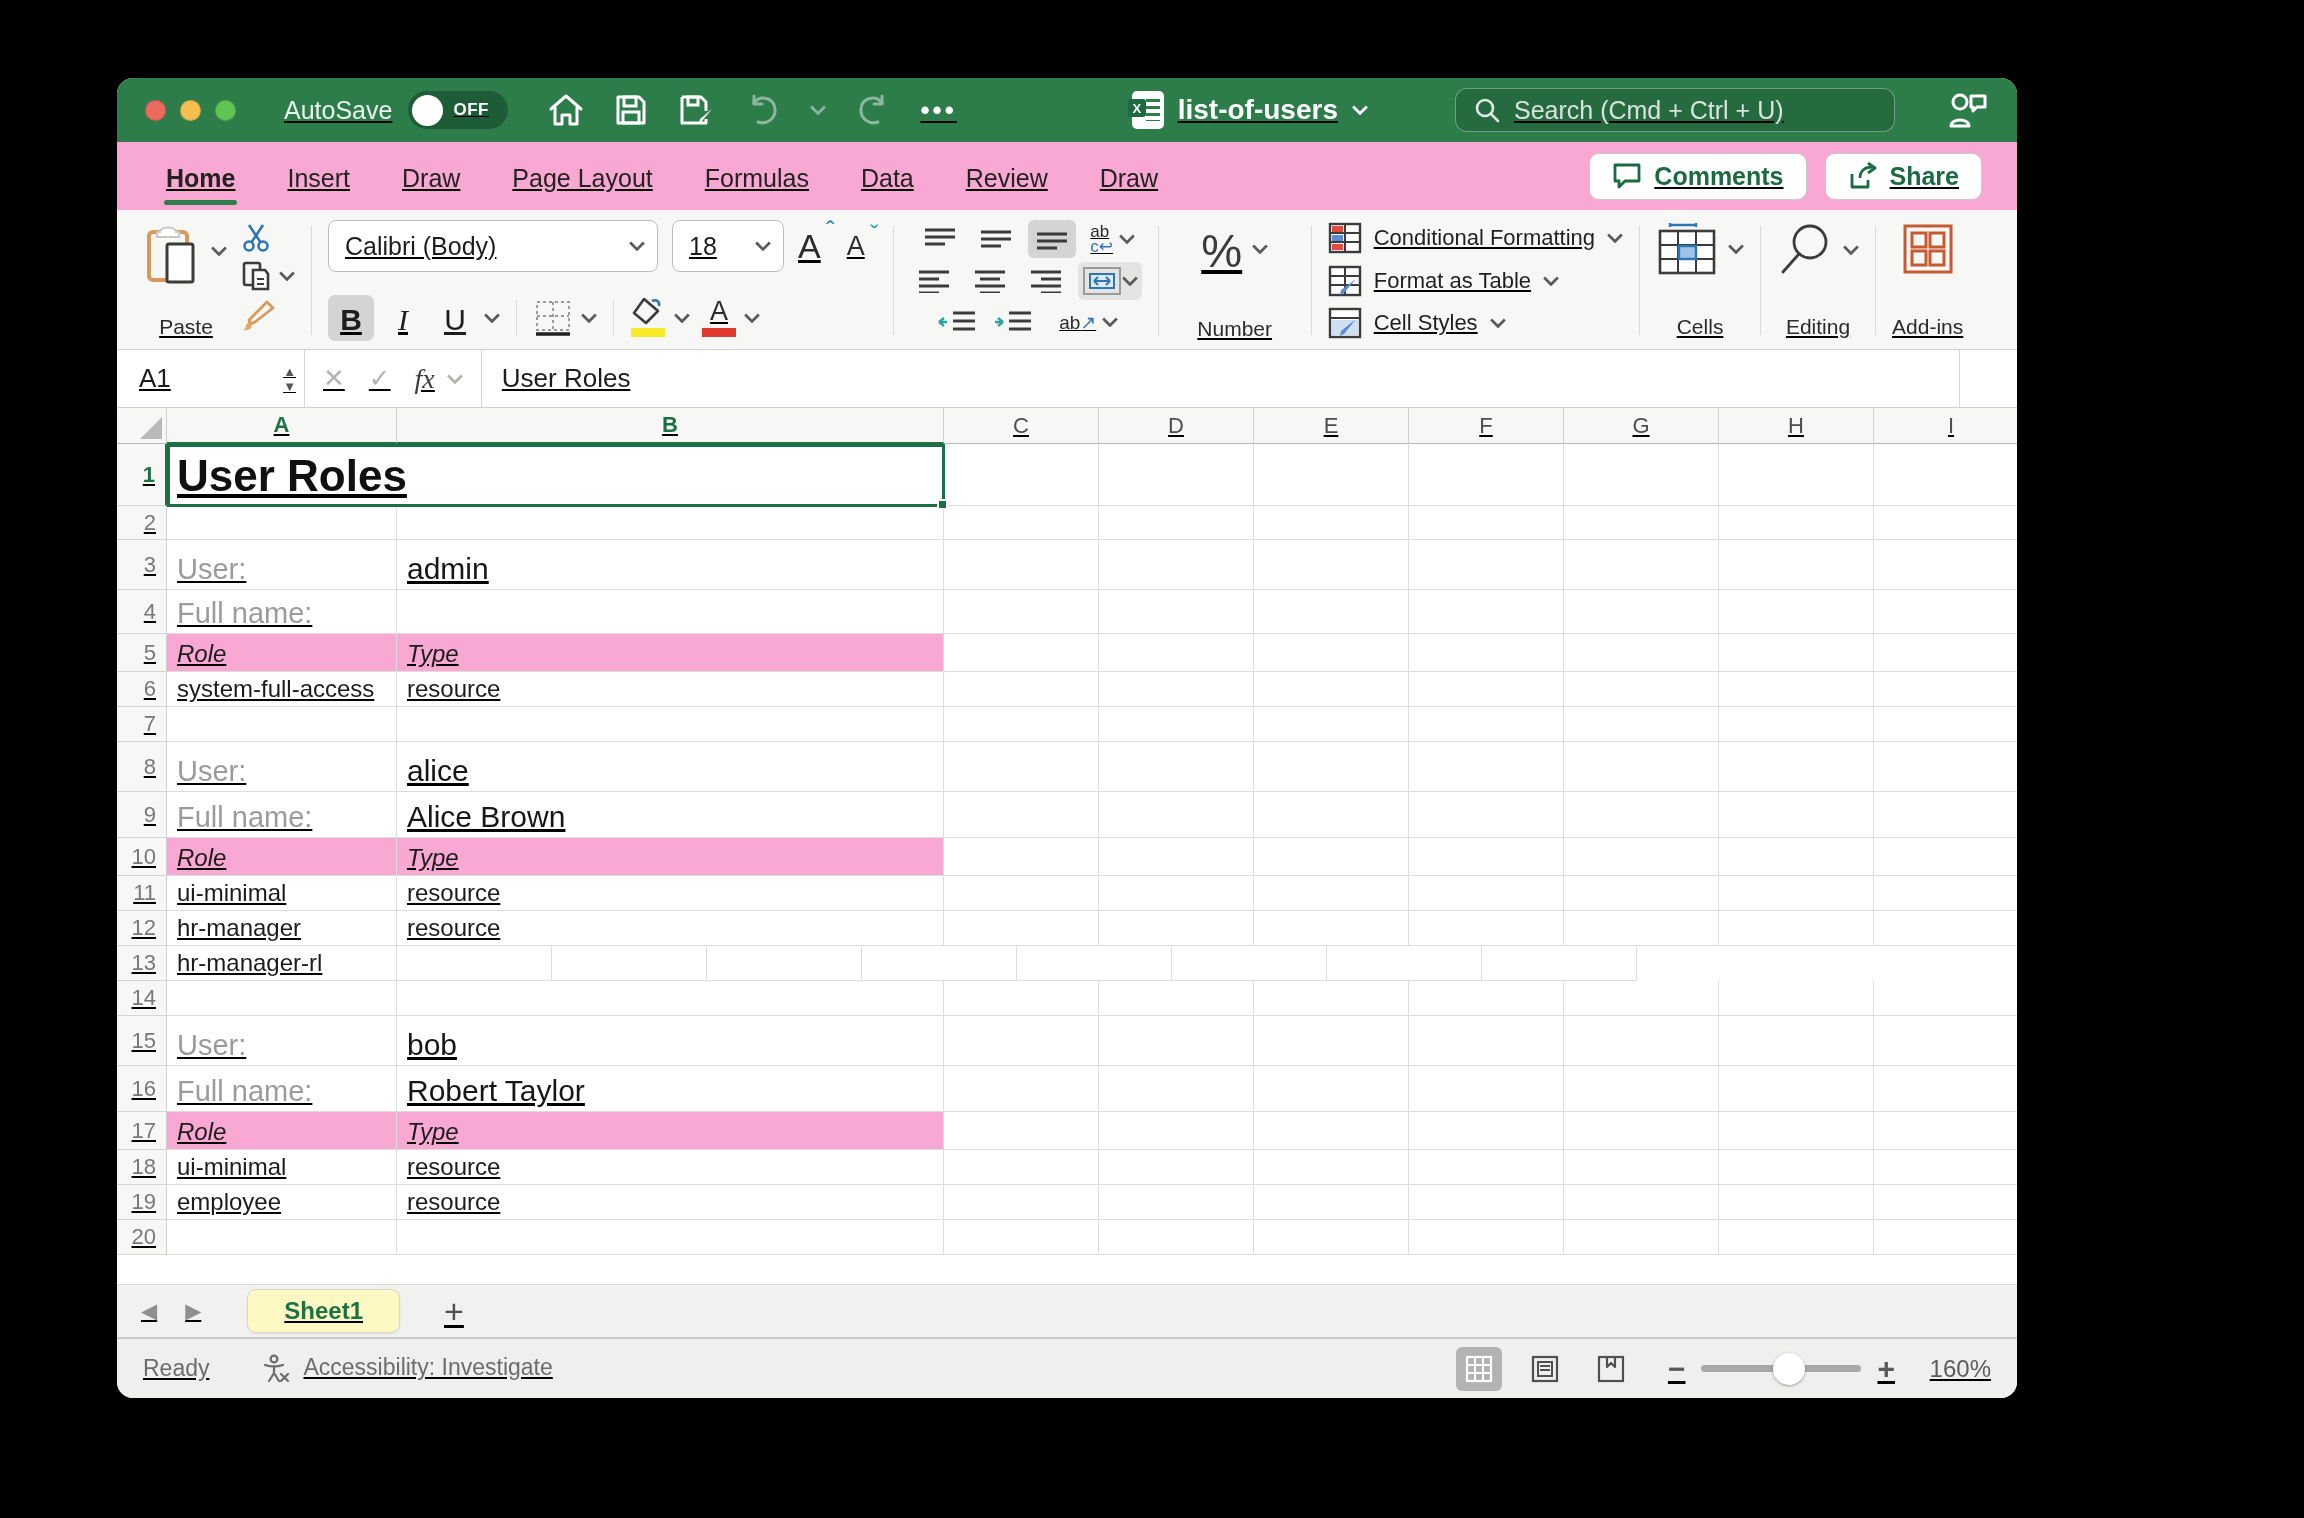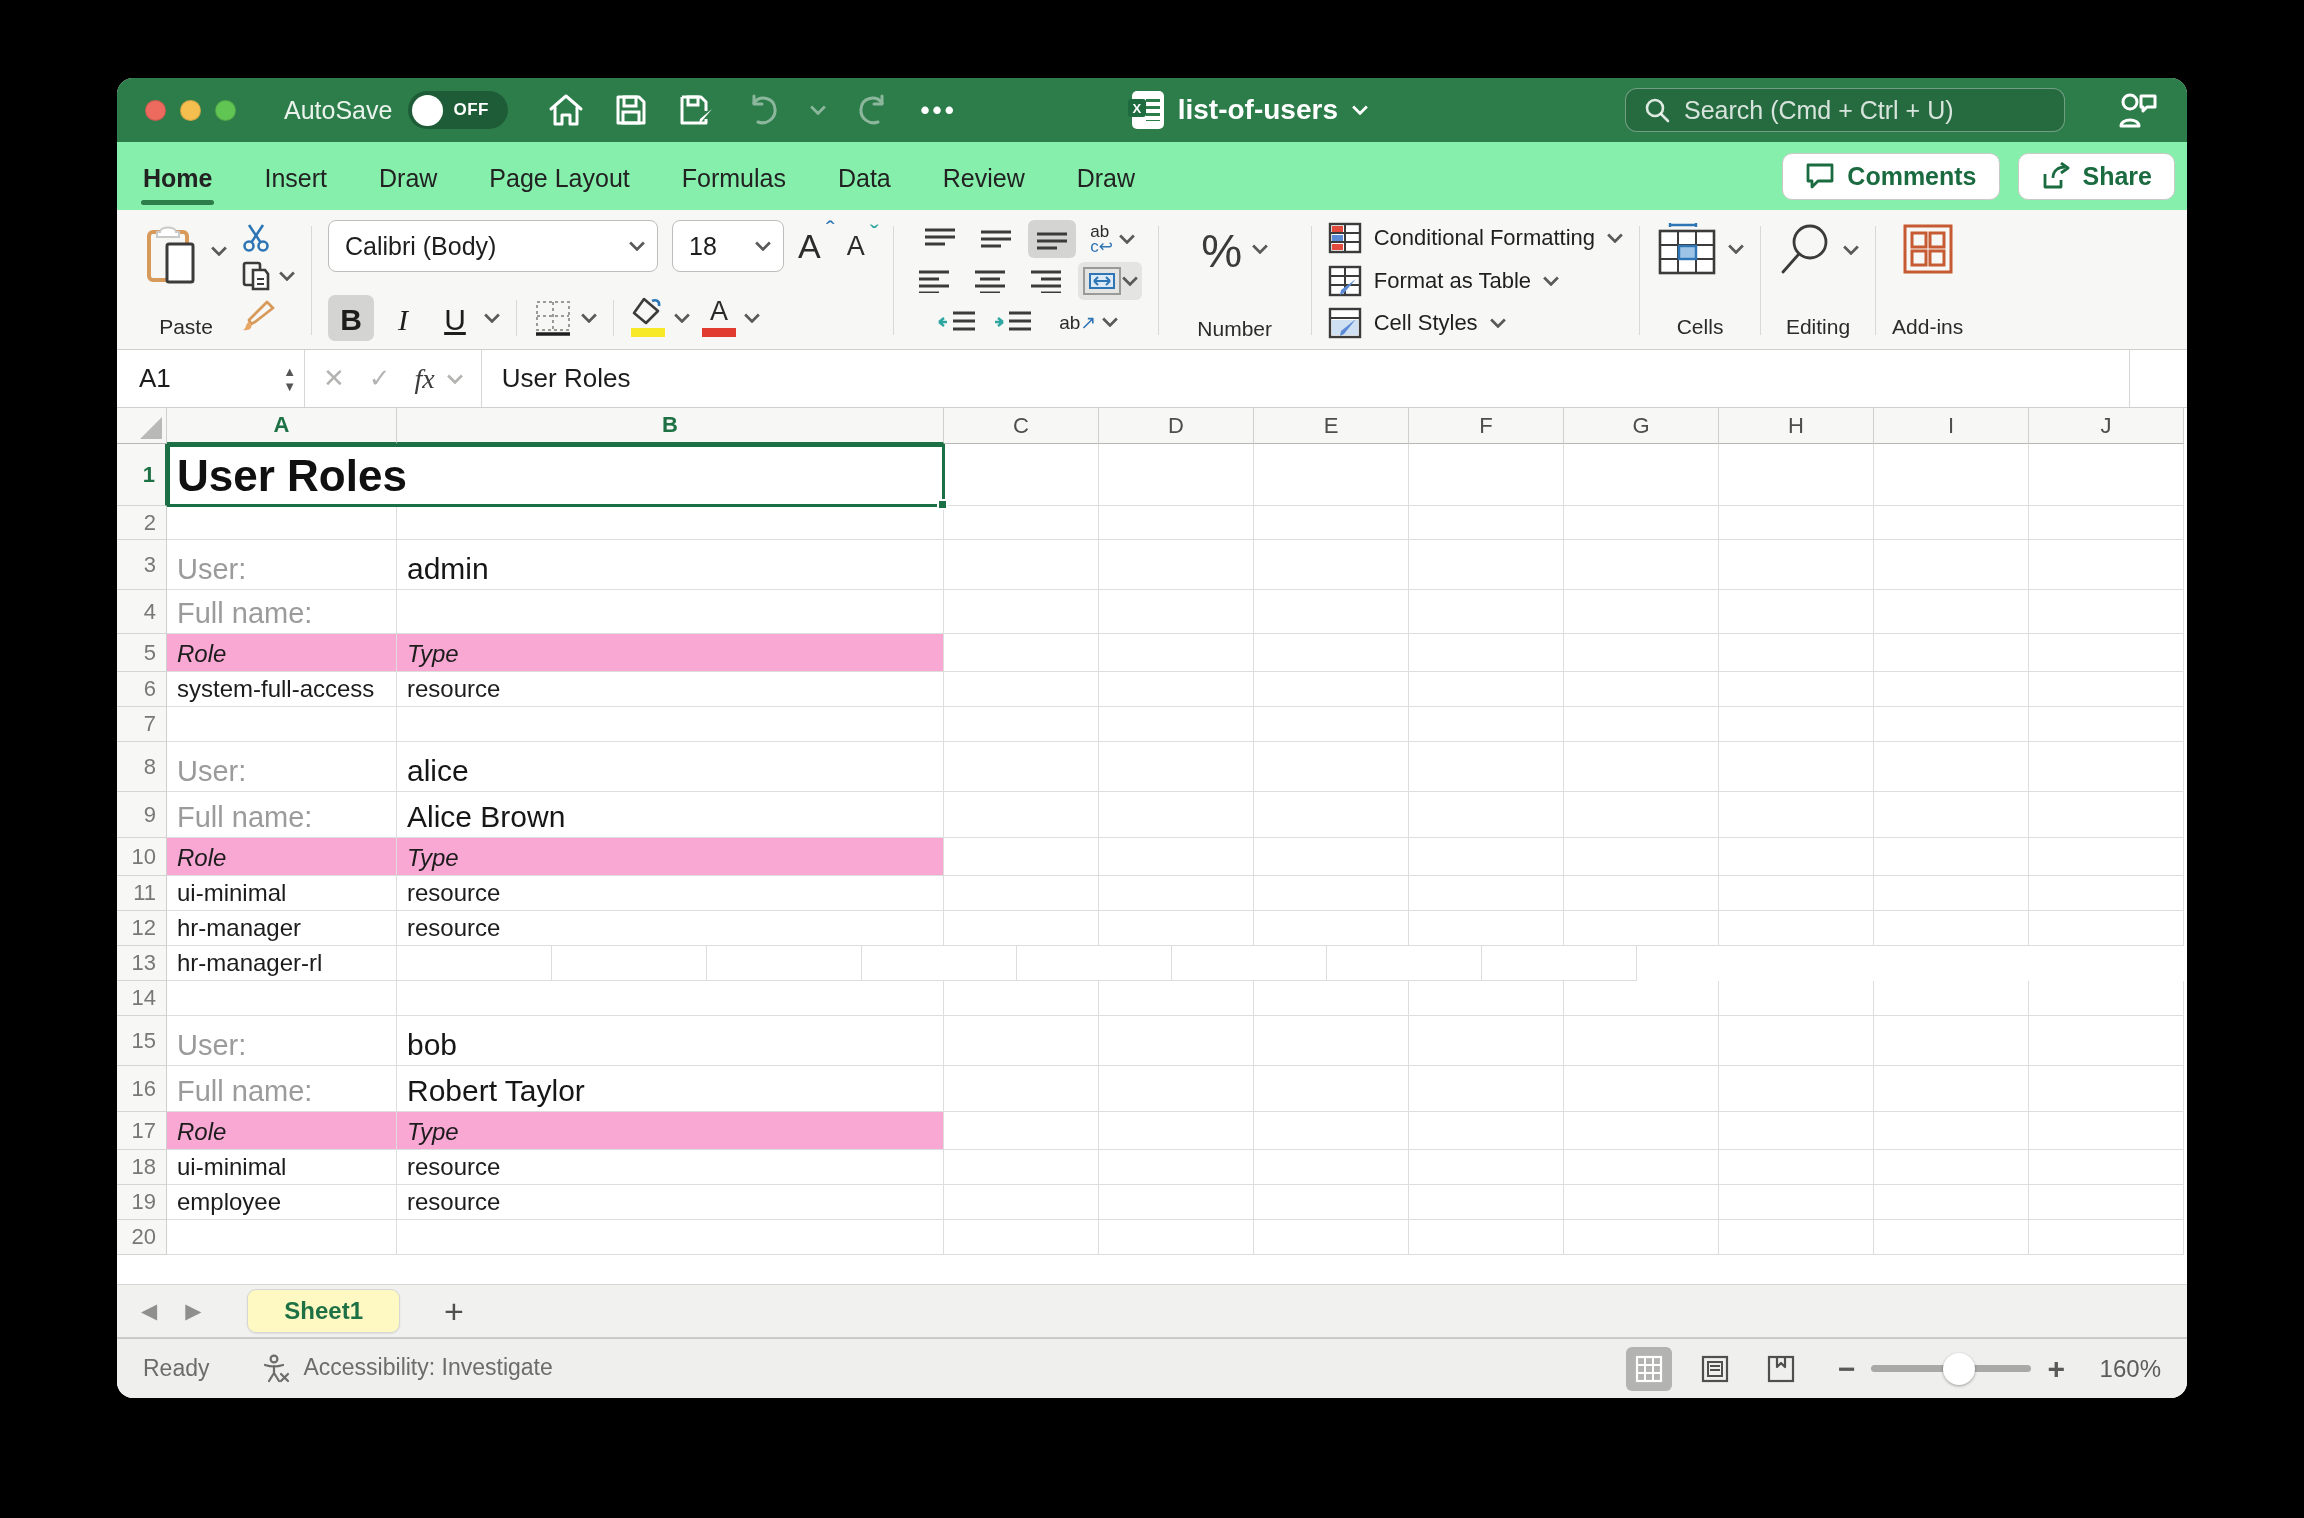--- a/index.html
+++ b/index.html
@@ -1,18 +1,18 @@
 <!DOCTYPE html>
 <html><head>
 <meta charset="utf-8">
 <style>
   * { margin:0; padding:0; box-sizing:border-box; }
   html,body { width:2304px; height:1518px; background:#000; font-family:"Liberation Sans", sans-serif; overflow:hidden; }
-  .window { position:absolute; left:117px; top:78px; width:2070px; height:1320px; border-radius:16px; overflow:hidden;
-            display:flex; flex-direction:column; background:#f6f6f4; box-shadow:0 20px 60px rgba(0,0,0,.6); }
+  .window { position:absolute; left:117px; top:78px; width:1900px; height:1320px; border-radius:16px; overflow:hidden;
+            display:flex; flex-direction:column; background:#f6f6f4; box-shadow:0 20px 60px rgba(0,0,0,.6);text-decoration:underline; }
 
   
   .titlebar { height:64px; background:#2d7d4b; display:flex; align-items:center; padding:0 28px; flex:0 0 auto; color:#fff; }
   .lights { display:flex; gap:14px; margin-right:48px; }
   .light { width:21px; height:21px; border-radius:50%; box-shadow:inset 0 0 0 1px rgba(0,0,0,.15); }
   .autosave { font-size:25px; font-weight:500; color:#eaf3ec; margin-right:16px; }
   .toggle { width:100px; height:38px; border-radius:20px; background:#1e5c37; display:flex; align-items:center; padding:0 10px 0 4px; gap:10px; }
   .knob { width:31px; height:31px; border-radius:50%; background:#fff; }
   .toggle span { font-size:17px; font-weight:700; color:#fff; letter-spacing:.5px; }
   .tb-icons { display:flex; align-items:center; gap:30px; margin-left:40px; }
@@ -23,21 +23,21 @@
   .doc-badge { width:32px; height:38px; background:#fff; border-radius:5px; position:relative; display:flex; align-items:center; justify-content:center; }
   .doc-badge .xbox { position:absolute; left:-4px; top:8px; width:18px; height:18px; background:#1e6b40; border-radius:3px; color:#fff; font-size:13px; font-weight:700; display:flex; align-items:center; justify-content:center; }
   .doc-badge .sheetlines { width:14px; height:22px; margin-left:10px; background:repeating-linear-gradient(#2d7d4b 0 3px, transparent 3px 7px); }
   .doc-title { font-size:28px; font-weight:700; color:#fff; }
   .search-pill { margin-left:auto; width:440px; height:44px; border-radius:12px; background:rgba(0,0,0,.14); border:1.5px solid rgba(255,255,255,.35);
                  display:flex; align-items:center; gap:14px; padding:0 18px; }
   .search-pill .ph { font-size:25px; color:rgba(255,255,255,.82); font-weight:500; }
   .presence { margin-left:52px; }
 
   
-  .tabrow { height:68px; background:#86efac; display:flex; align-items:center; padding:0 12px; flex:0 0 auto; }
+  .tabrow { height:68px; background:#f9a8d4; display:flex; align-items:center; padding:0 35px; flex:0 0 auto; }
   .tabs { display:flex; gap:48px; padding-left:12px; }
   .tab { font-size:25px; color:#222; padding:14px 2px 10px; position:relative; cursor:default; }
   .tab.active { font-weight:700; }
   .tab.active::after { content:""; position:absolute; left:0; right:0; bottom:-2px; height:5px; border-radius:3px; background:#2d7d4b; }
   .tabrow-right { margin-left:auto; display:flex; gap:18px; }
   .pill-btn { display:flex; align-items:center; gap:12px; border:1.5px solid #c9c9c7; border-radius:10px; background:#fff; padding:8px 22px;
               color:#1b6b40; font-size:25px; font-weight:700; }
 
   
   .ribbon { height:140px; background:#f7f7f5; border-bottom:1px solid #cfcfcd; display:flex; align-items:stretch; padding:8px 20px 6px; flex:0 0 auto; }

